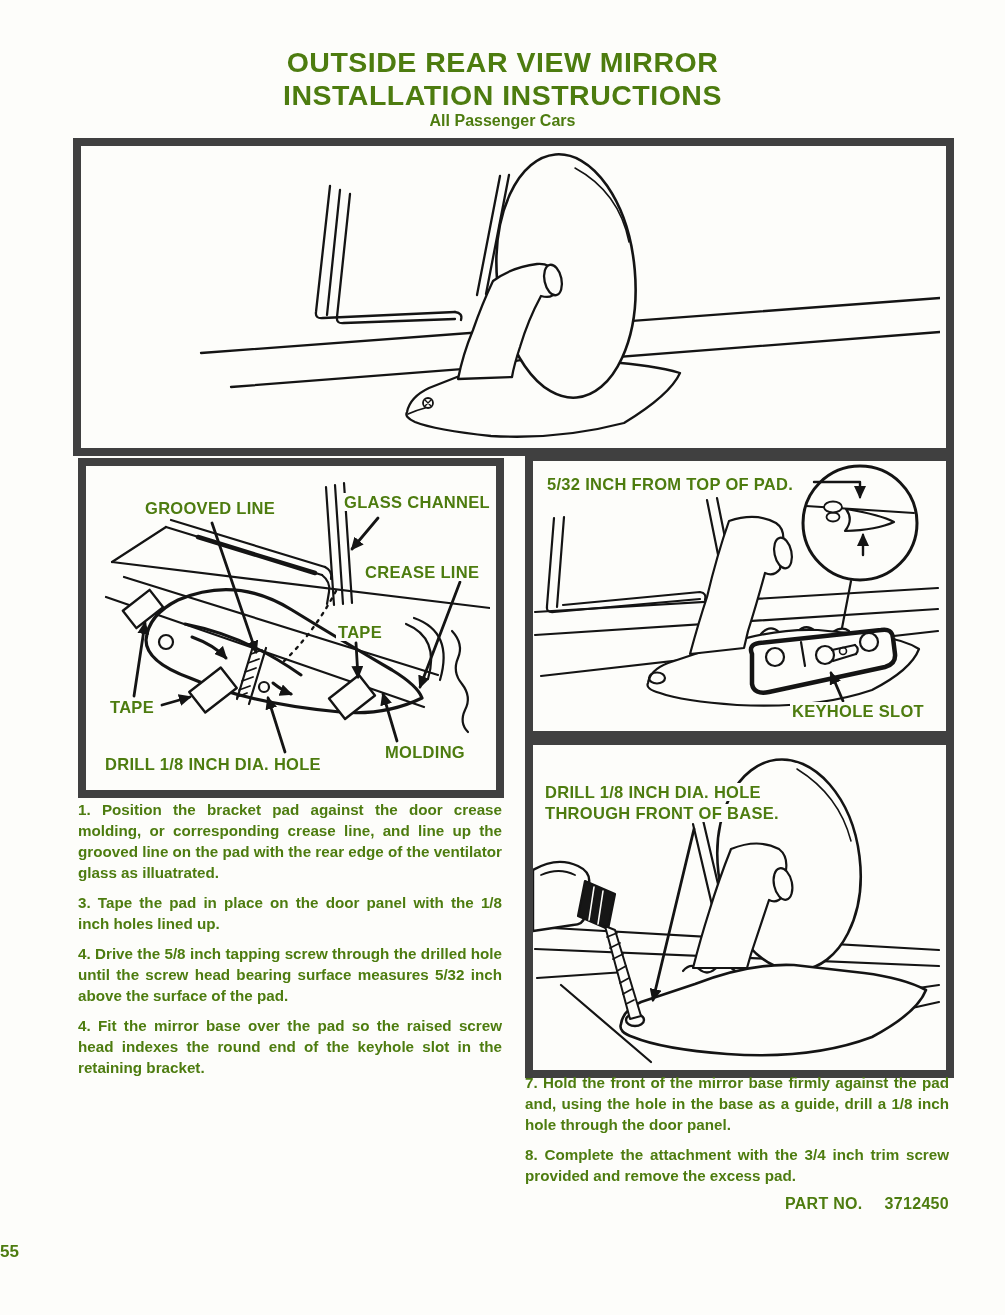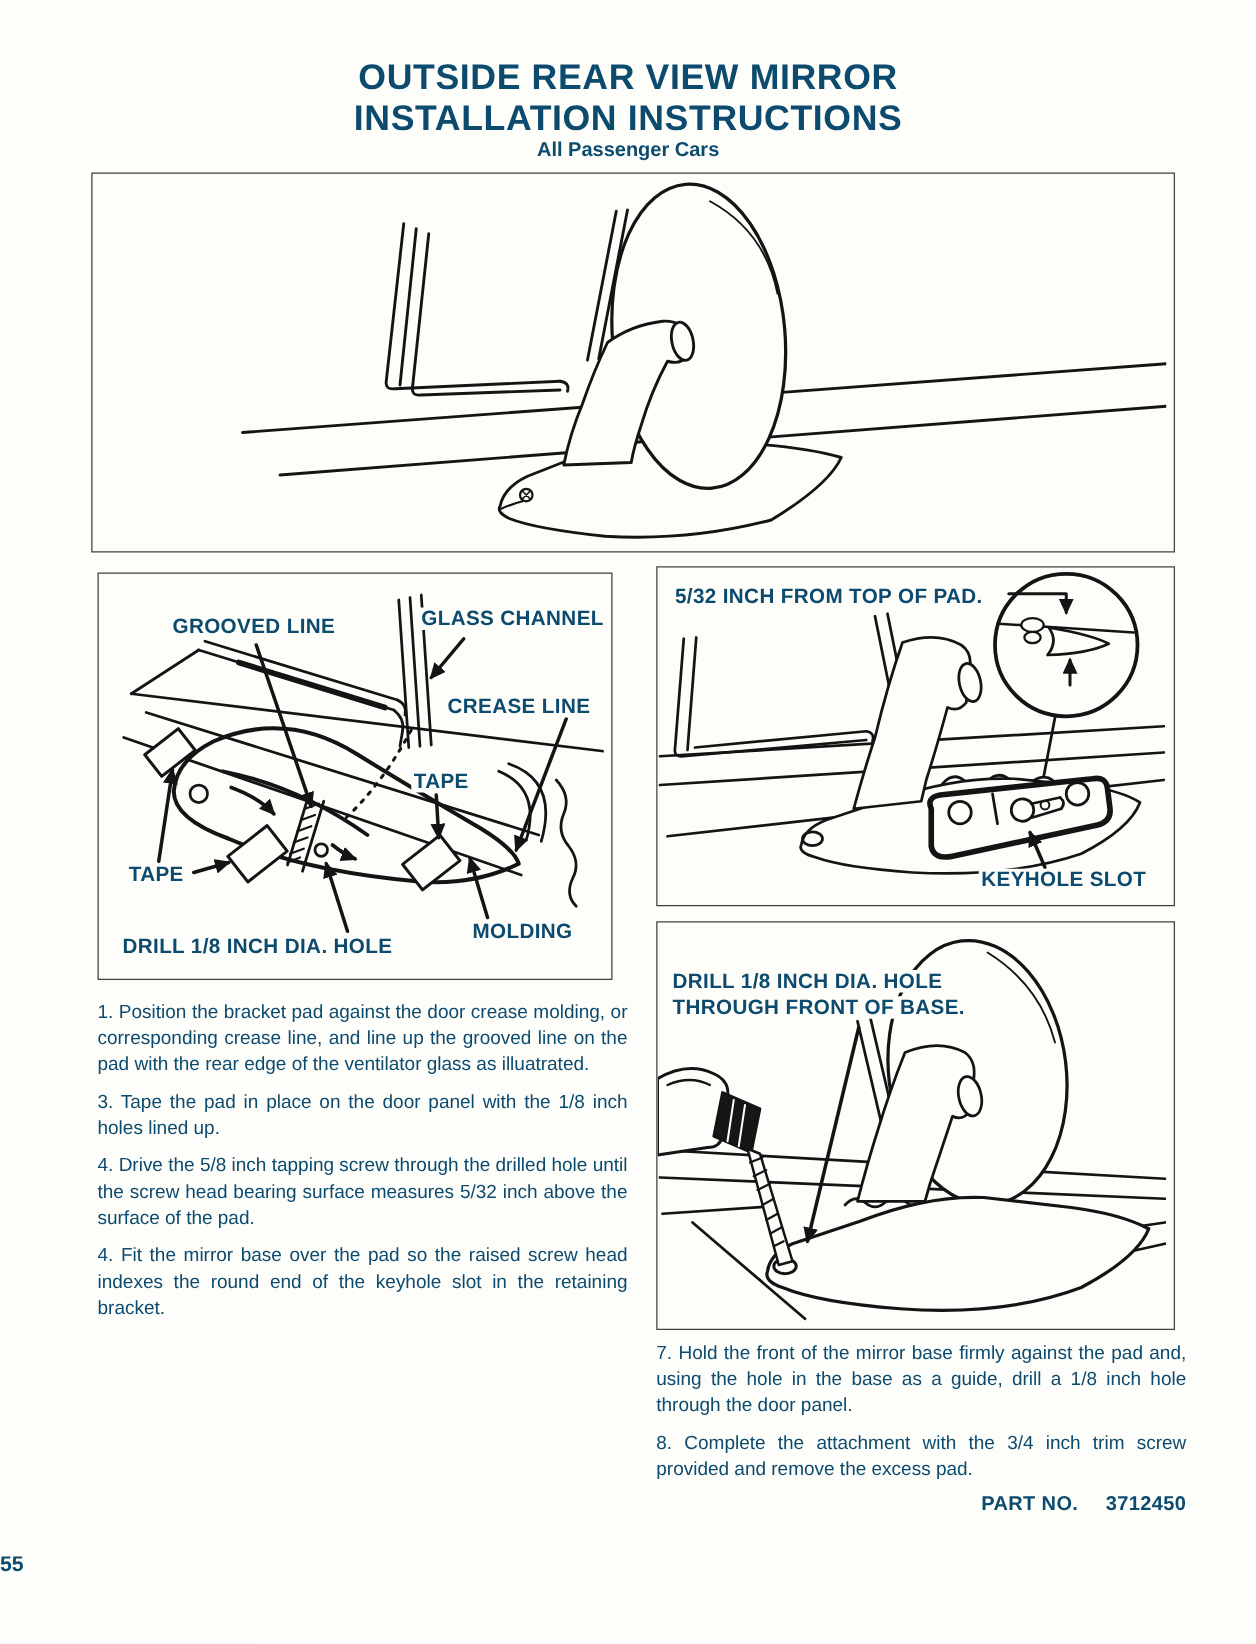--- a/index.html
+++ b/index.html
@@ -1,37 +1,37 @@
 <!DOCTYPE html>
 <html><head>
 <meta charset="utf-8">
 <style>
   html,body{margin:0;padding:0;background:#e8e8e4;}
   .page{
     position:relative;width:1005px;height:1315px;margin:0 auto;
-    background:#fdfdfa;color:#0c4a6e;
+    background:#fdfdfa;color:#4d7c0f;
     font-family:"Liberation Sans","DejaVu Sans",sans-serif;
     overflow:hidden;
   }
   .title{position:absolute;top:46px;left:0;right:0;text-align:center;
     font-weight:700;font-size:28.5px;line-height:33px;letter-spacing:.5px;}
   .subtitle{position:absolute;top:112px;left:0;right:0;text-align:center;
     font-weight:700;font-size:16px;}
-  .figbox{position:absolute;border:1px solid #404040;background:#fdfdfa;overflow:hidden;}
+  .figbox{position:absolute;border:8px solid #404040;background:#fdfdfa;overflow:hidden;}
   .box-main{left:73px;top:138px;width:865px;height:302px;}
   .box-pad{left:78px;top:458px;width:410px;height:324px;}
   .box-keyhole{left:525px;top:453px;width:413px;height:270px;}
   .box-drill{left:525px;top:737px;width:413px;height:325px;}
   .figbox svg{position:absolute;left:0;top:0;display:block;}
   .figlabel{position:absolute;font-weight:700;font-size:16.5px;letter-spacing:.3px;
     white-space:nowrap;line-height:1.1;background:#fdfdfa;padding:0 2px;}
   .col{position:absolute;width:424px;}
   .col-left{left:78px;top:799px;}
   .col-right{left:525px;top:1072px;}
-  .step{margin:0 0 9px;font-size:15.2px;line-height:21px;font-weight:400;text-align:justify;}
+  .step{margin:0 0 9px;font-size:15.2px;line-height:21px;font-weight:700;text-align:justify;}
   .part-line{text-align:right;font-weight:700;font-size:16px;letter-spacing:.3px;margin-top:2px;}
   .part-line .gap{display:inline-block;width:22px;}
   .pageno{position:absolute;left:0;right:0;top:1242px;text-align:left;
     font-size:17px;font-weight:700;}
 </style>
 </head>
 <body>
 
 <div class="page">
 

